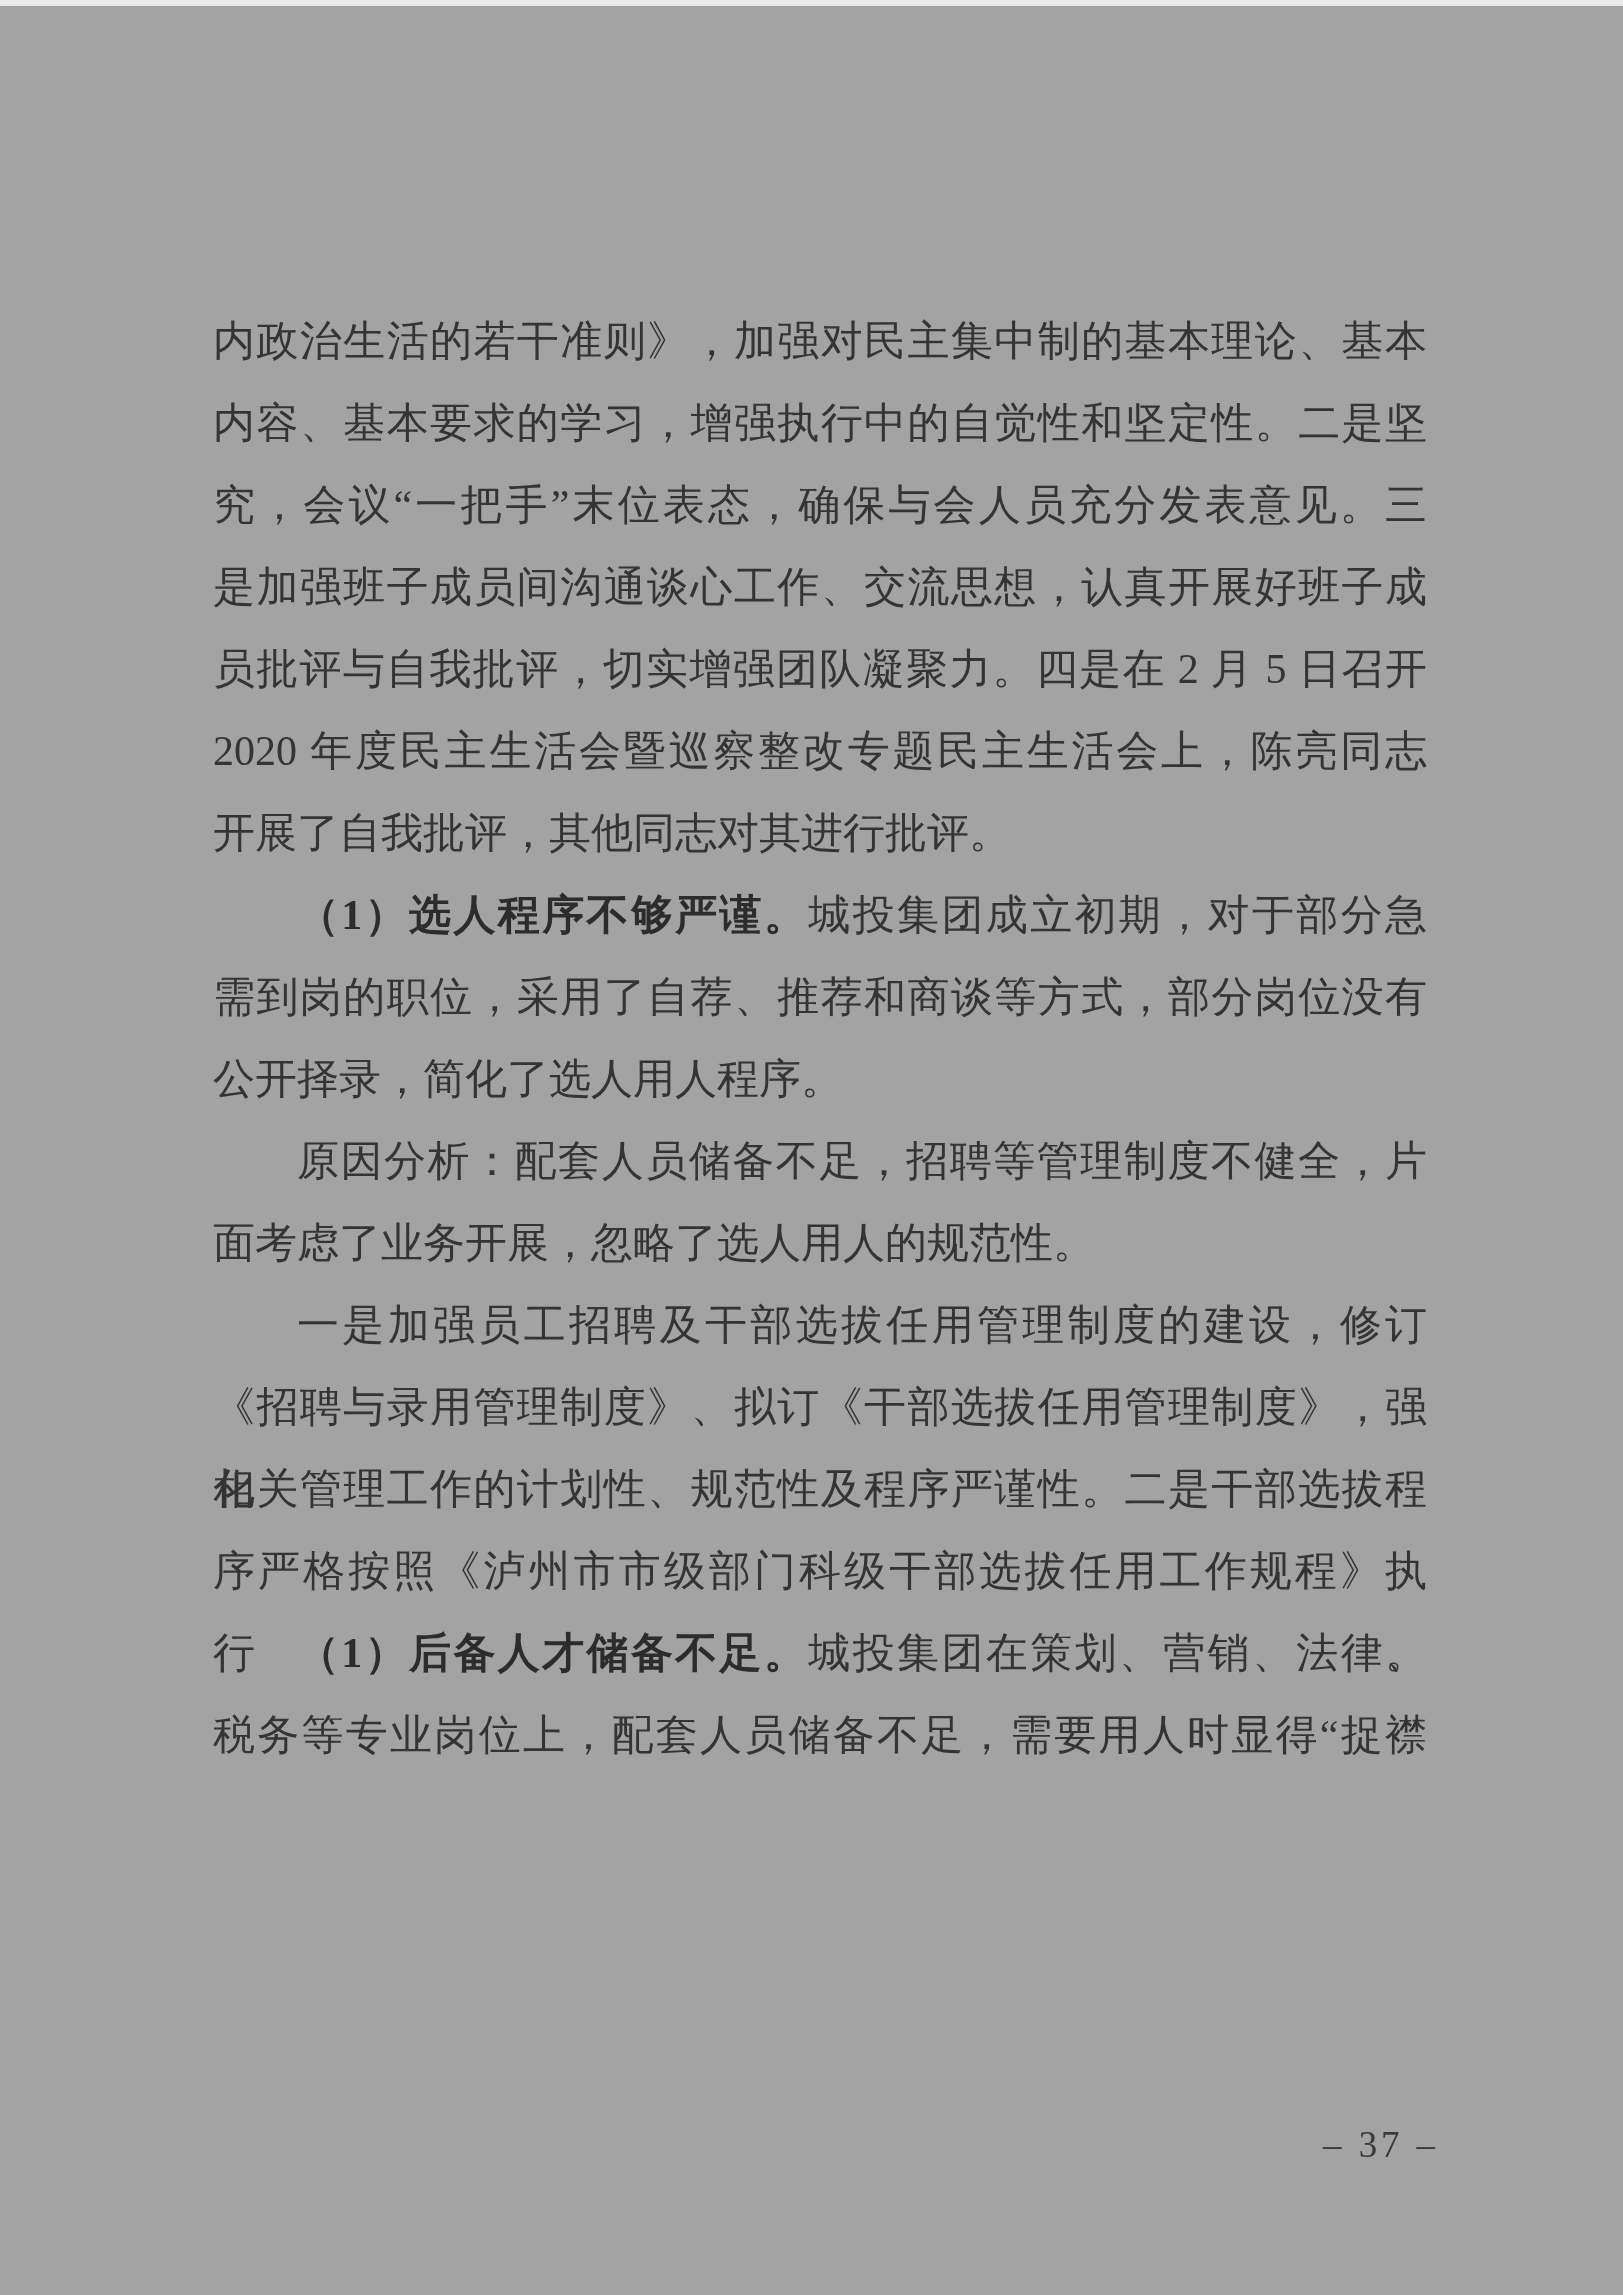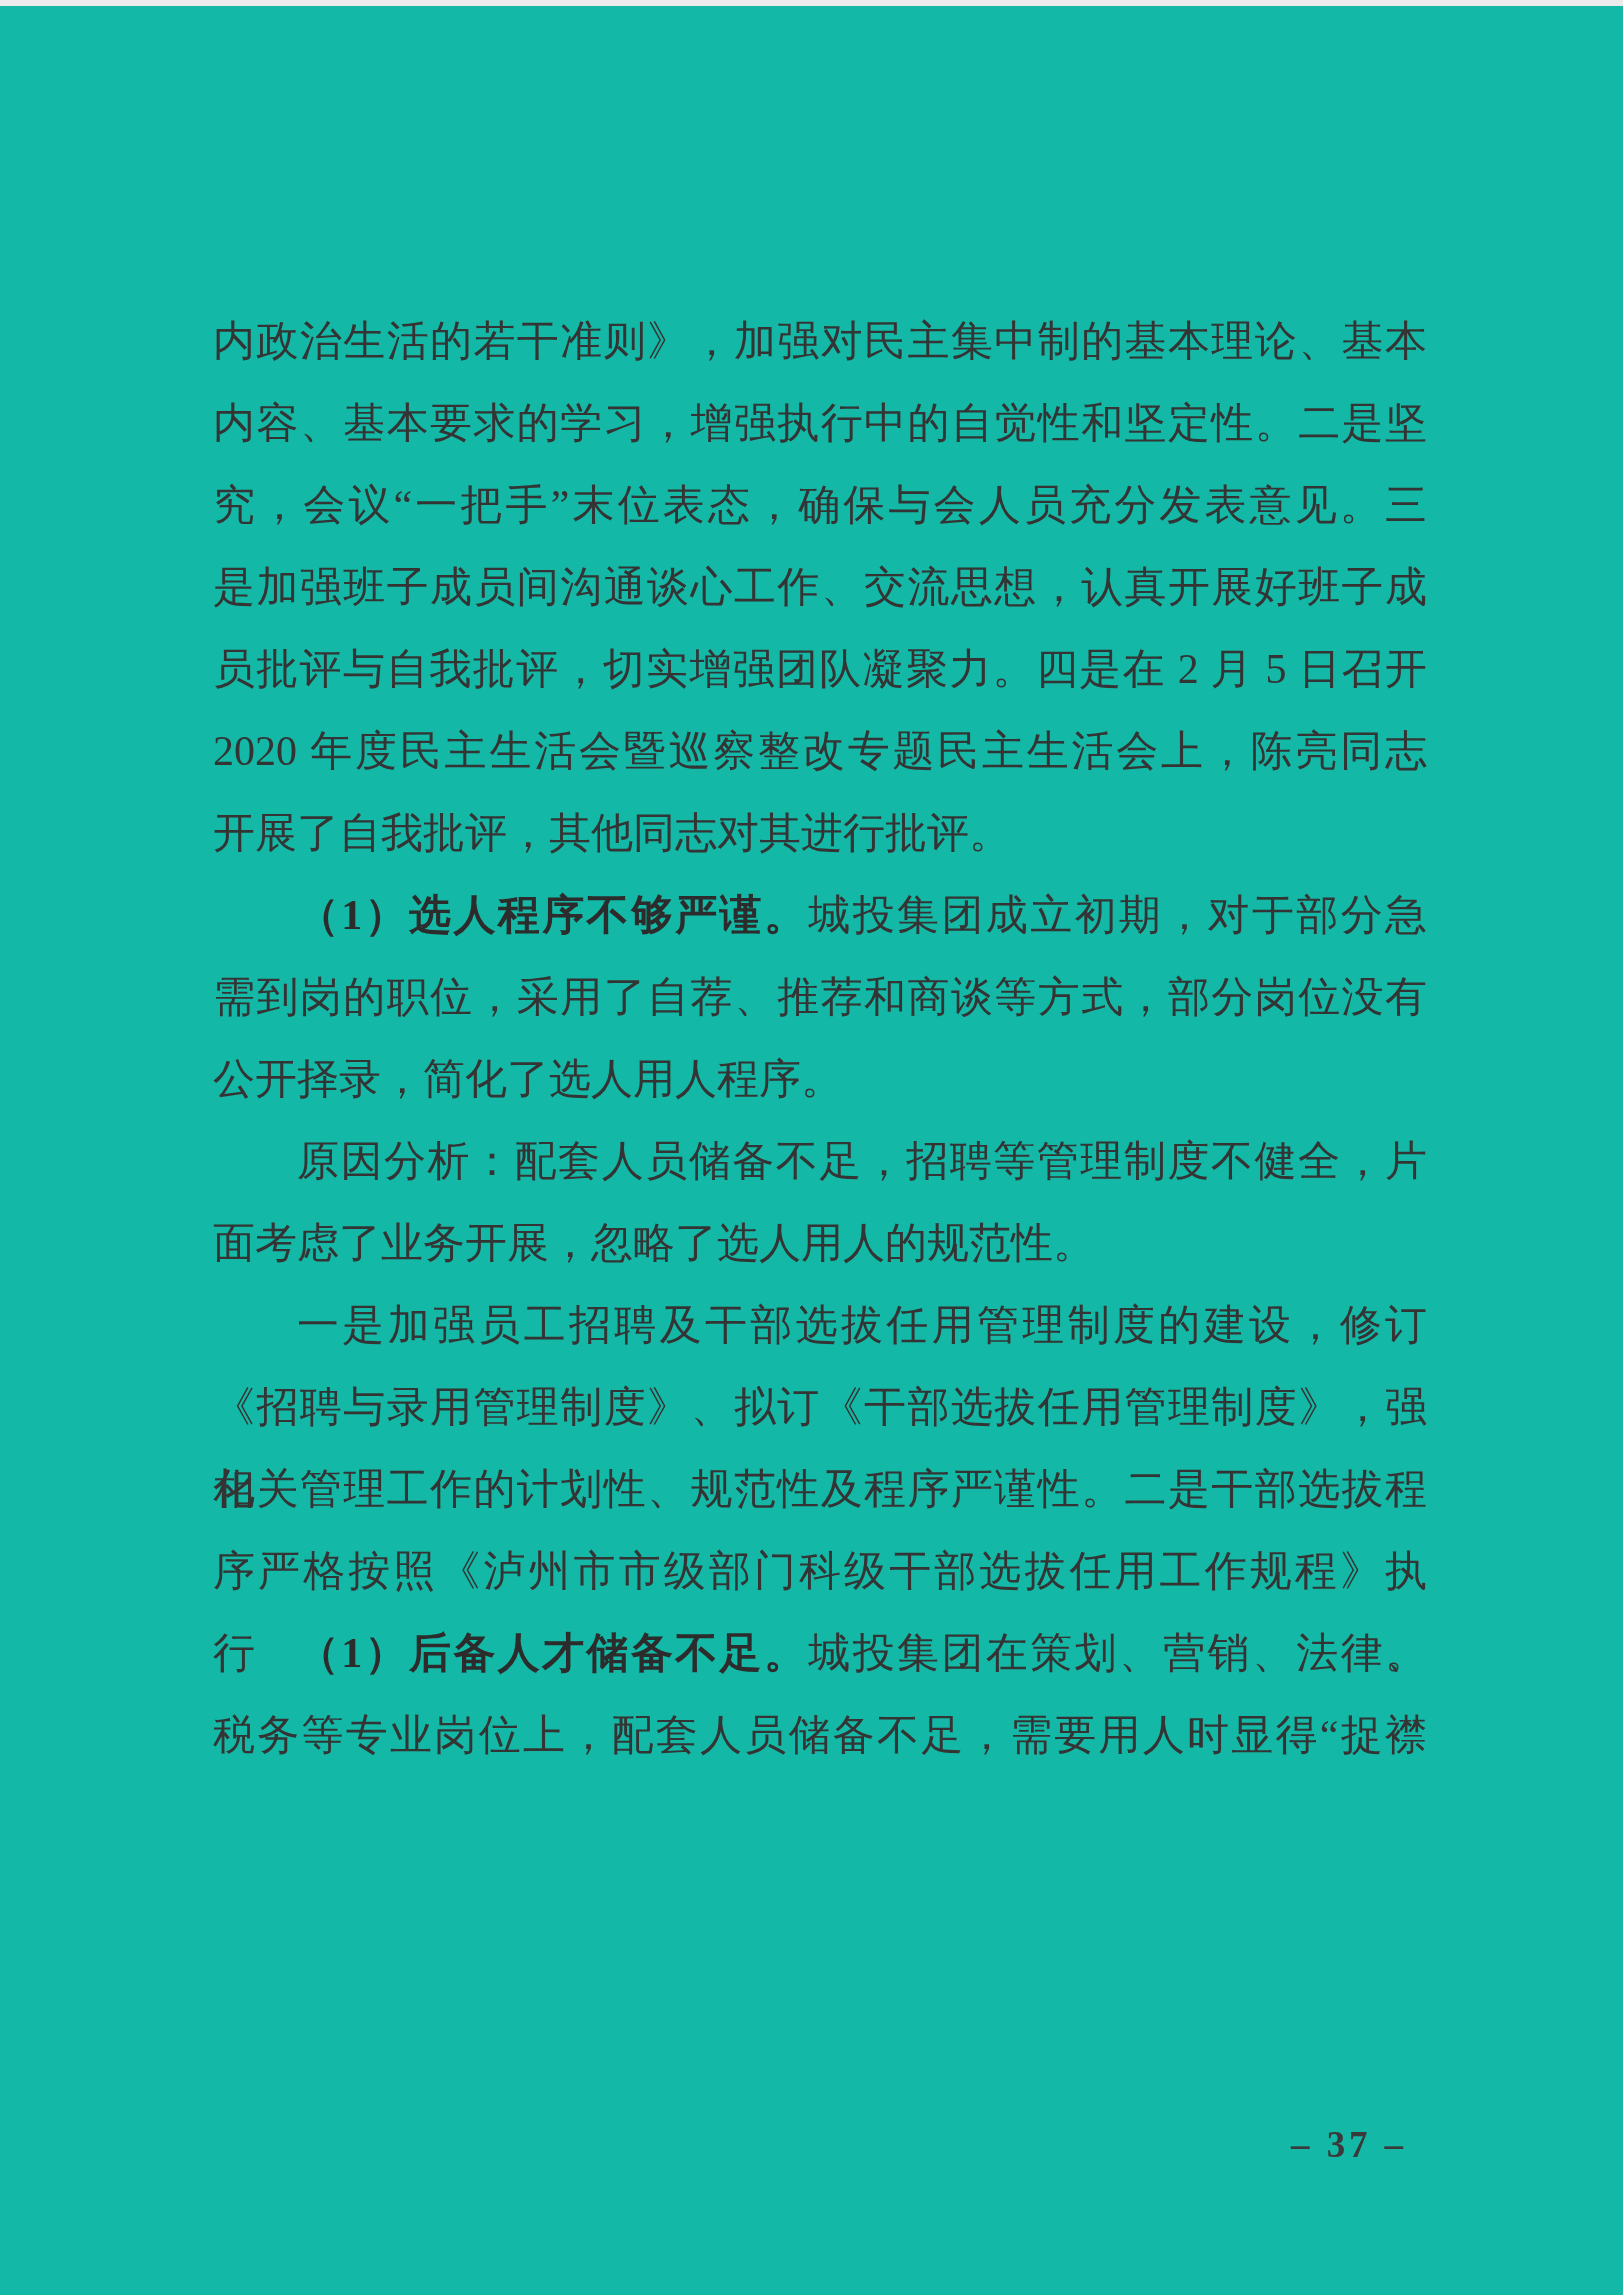--- a/index.html
+++ b/index.html
@@ -4,21 +4,21 @@
 <style>
   html, body {
     margin: 0;
     padding: 0;
     background: #888;
   }
   .page {
     position: relative;
     width: 1623px;
     height: 2295px;
-    background: #14b8a6;
+    background: #a3a3a3;
     overflow: hidden;
     font-family: "Liberation Serif", "DejaVu Serif", serif;
     color: #343434;
   }
   .scan-edge-top {
     position: absolute;
     top: 0; left: 0;
     width: 100%;
     height: 5.9px;
     background: #ebebeb;
@@ -43,27 +43,26 @@
   .line.indent {
     text-indent: 2em;
   }
   .seg.b {
     font-weight: bold;
     color: #2c2c2c;
   }
   .page-number {
     position: absolute;
     top: 2119px;
-    right: 216px;
+    right: 184px;
     font-size: 37px;
     line-height: 52px;
     letter-spacing: 3.9px;
     color: #3a3a3a;
     white-space: nowrap;
-    font-weight: bold;
   }
 </style>
 </head>
 <body>
 
 <div class="page">
   <div class="scan-edge-top"></div>
 
   <div class="textblock">
 

